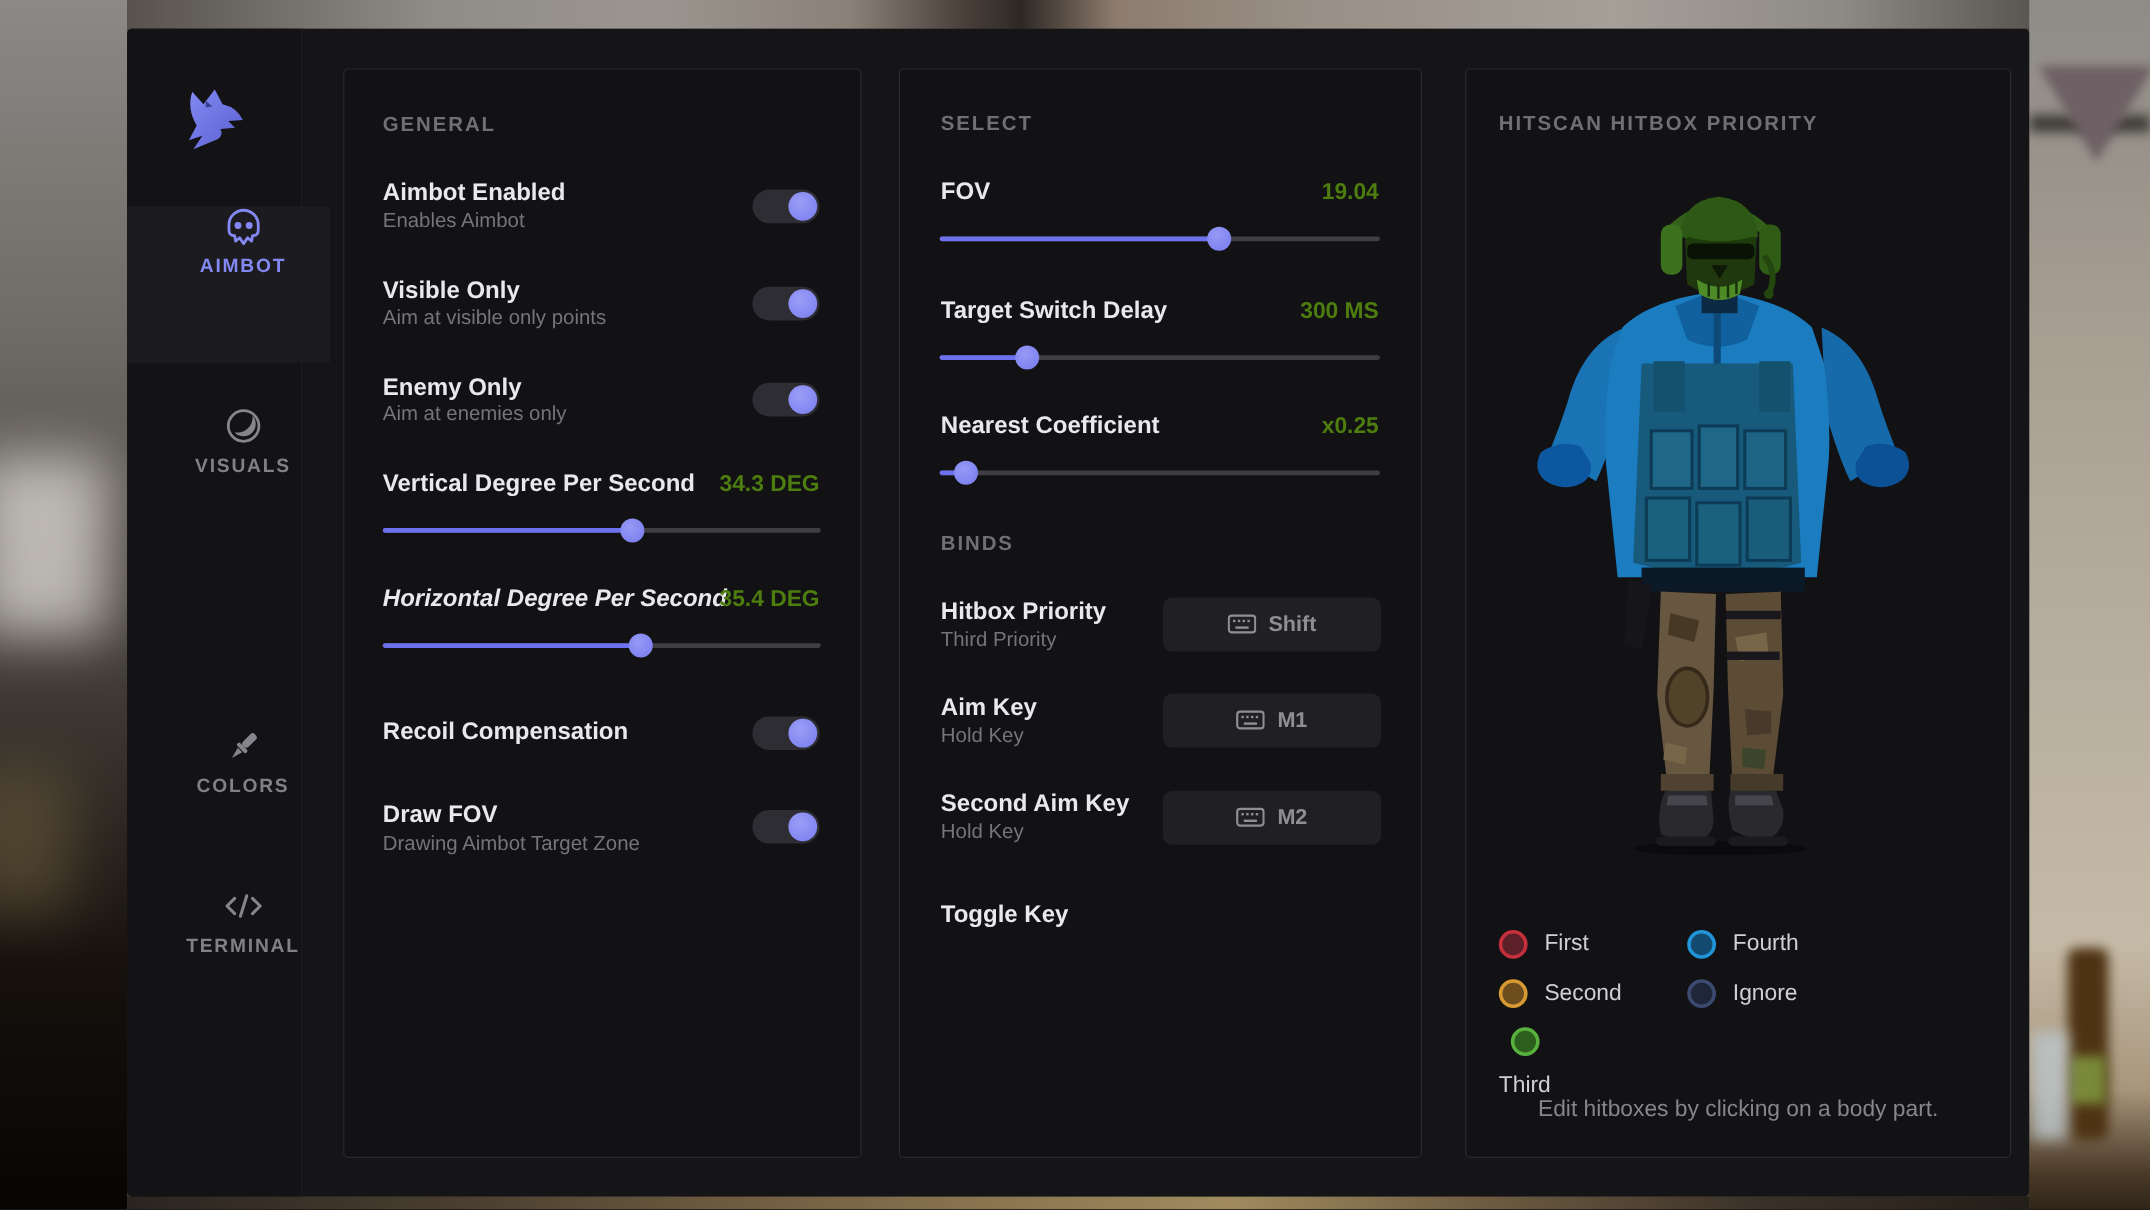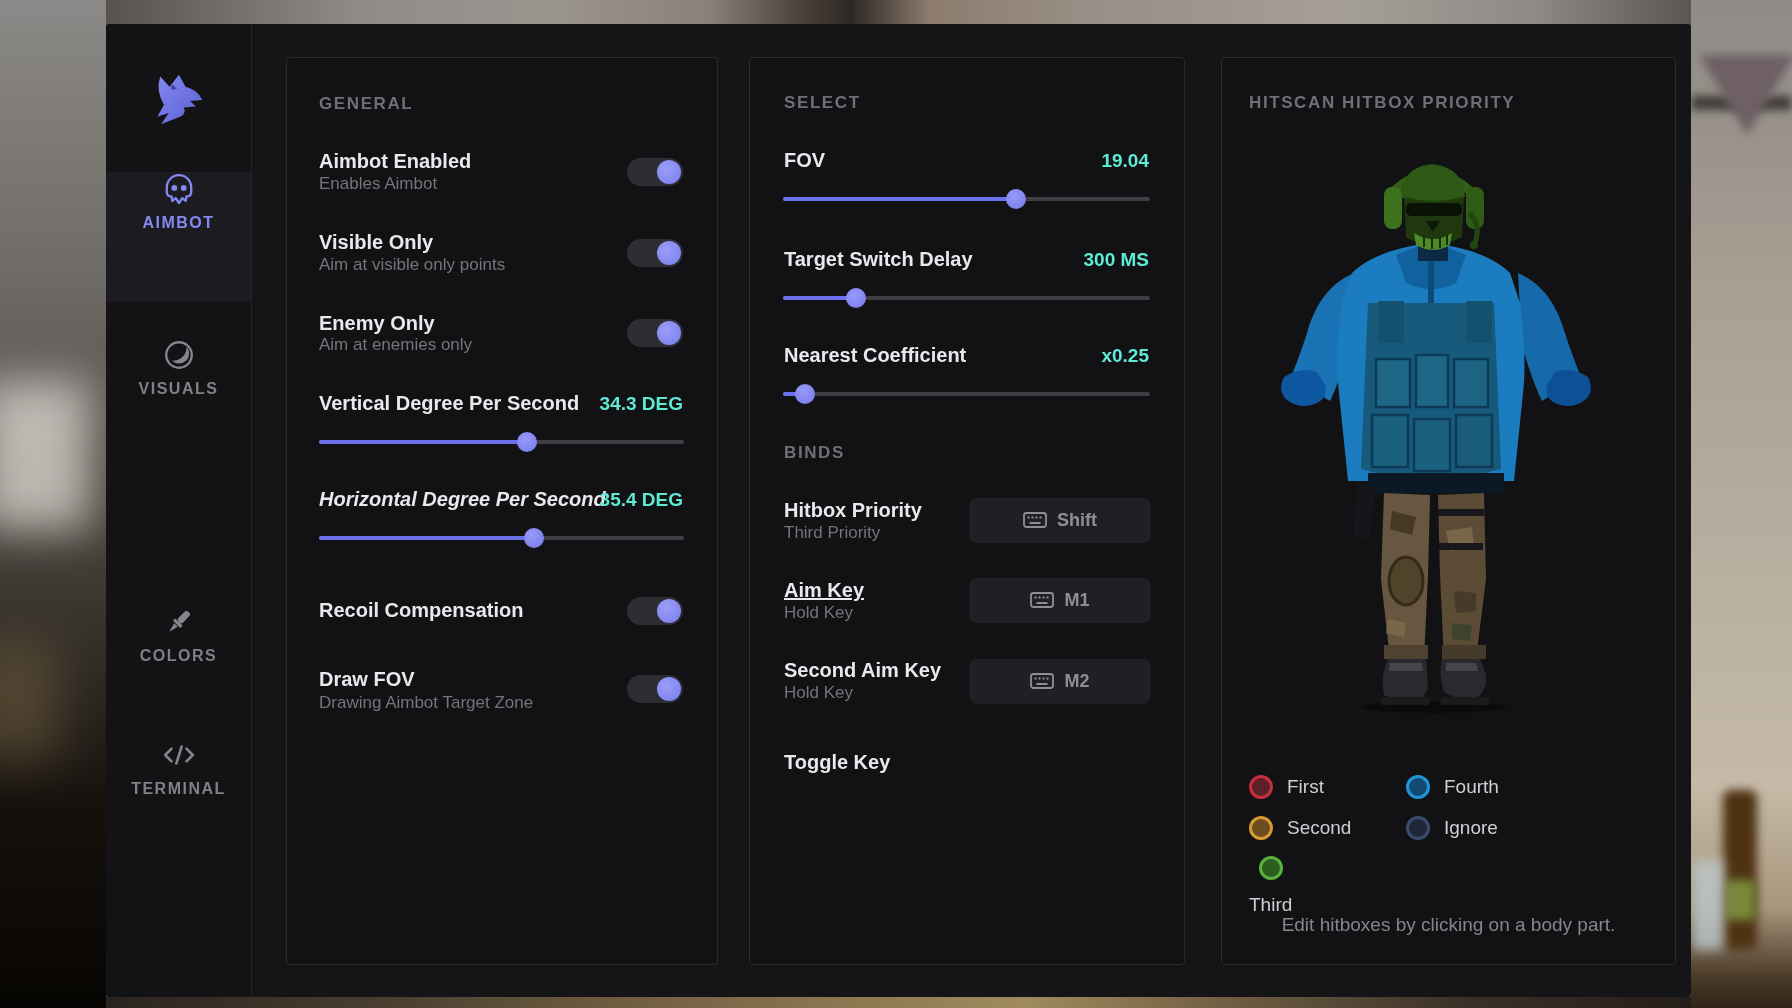--- a/index.html
+++ b/index.html
@@ -22,36 +22,36 @@
   .bg-right .label{position:absolute;left:34px;top:880px;width:30px;height:40px;background:#7a8a3a;filter:blur(5px);}
   .bg-right .glass{position:absolute;left:2px;top:860px;width:30px;height:90px;background:#bcc8ce;filter:blur(6px);opacity:.8;}
   .bg-bottom{left:106px;top:997px;width:1585px;height:11px;
     background:linear-gradient(90deg,#2a2420 0%,#4a3f30 18%,#6e5c40 32%,#8a7450 45%,#a08a5e 58%,#6b5a40 72%,#3a3028 86%,#241e18 100%);}
   
   .overlay{position:absolute;left:106px;top:24px;width:1585px;height:973px;background:#151517;border-radius:4px;}
   
   .sidebar{position:absolute;left:0;top:0;width:145px;height:100%;background:#131315;border-right:1px solid #232327;border-radius:4px 0 0 4px;}
   .logo-block{position:absolute;left:0;top:0;width:100%;height:148px;border-bottom:1px solid #1f1f23;}
   .logo-block svg{position:absolute;left:42px;top:45px;}
-  .nav-item{position:absolute;left:0;width:100%;text-align:center;}
+  .nav-item{position:absolute;left:0;width:100%;text-align:center;padding-left:24px;}
   .nav-item .icon{display:block;margin:0 auto;}
   .nav-label{display:block;margin-top:8px;font-size:16px;letter-spacing:1.5px;color:#808086;font-weight:600;}
   .nav-aimbot{top:148px;height:130px;background:#1c1c20;}
   .nav-aimbot .nav-label{color:#8488f2;}
   .nav-aimbot svg{margin-top:31px;}
   .nav-plain svg{margin-top:0;}
   
   .panel{position:absolute;top:33px;height:908px;background:#121214;border:1px solid #2b2b2e;border-radius:4px;box-sizing:border-box;}
   .panel-general{left:180px;width:432px;}
   .panel-select{left:643px;width:436px;}
   .panel-hitbox{left:1115px;width:455px;}
   .ptitle{position:absolute;left:32px;font-size:17px;font-weight:600;letter-spacing:1.6px;color:#6f6f75;}
   .row-label{position:absolute;left:32px;font-size:20px;font-weight:700;color:#e9e8ec;}
   .row-desc{position:absolute;left:32px;font-size:17px;color:#74747a;}
-  .row-value{position:absolute;right:34px;font-size:19px;font-weight:700;color:#5eead4;}
+  .row-value{position:absolute;right:34px;font-size:19px;font-weight:700;color:#4d7c0f;}
   
   .toggle{position:absolute;right:34px;width:56px;height:28px;border-radius:15px;background:#2d2d33;cursor:pointer;}
   .toggle .knob{position:absolute;top:2px;right:2px;width:24px;height:24px;border-radius:50%;
     background:radial-gradient(circle at 40% 35%,#9b9ef6,#8286f1 70%);}
   
   .slider{position:absolute;left:32px;right:33px;height:20px;cursor:pointer;}
   .slider .track{position:absolute;left:0;right:0;top:8px;height:4px;border-radius:2px;background:#3e3e44;}
   .slider .fill{position:absolute;left:0;top:8px;height:4px;border-radius:2px;background:#6e71ee;}
   .slider .knob{position:absolute;top:0;width:20px;height:20px;border-radius:50%;
     background:radial-gradient(circle at 40% 35%,#979af5,#7f83f0 70%);}
@@ -230,21 +230,21 @@
               <rect x="4.5" y="5.5" width="2" height="2"></rect>
               <rect x="8.5" y="5.5" width="2" height="2"></rect>
               <rect x="12.5" y="5.5" width="2" height="2"></rect>
               <rect x="16.5" y="5.5" width="2" height="2"></rect>
               <rect x="6.5" y="11" width="11" height="2"></rect>
             </g>
         </svg>
         <span>Shift</span>
       </div>
 
-      <div class="row-label" style="top:521px;left:34px;text-decoration:underline;">Aim Key</div>
+      <div class="row-label" style="top:521px;left:34px;">Aim Key</div>
       <div class="row-desc" style="top:545px;left:34px;">Hold Key</div>
       <div class="bind-btn" style="top:520px;">
         <svg width="24" height="19" viewBox="0 0 24 19">
           <rect x="1" y="2" width="22" height="14" rx="2.5" fill="none" stroke="#8e8e94" stroke-width="1.8"></rect>
           <g fill="#8e8e94">
               <rect x="4.5" y="5.5" width="2" height="2"></rect>
               <rect x="8.5" y="5.5" width="2" height="2"></rect>
               <rect x="12.5" y="5.5" width="2" height="2"></rect>
               <rect x="16.5" y="5.5" width="2" height="2"></rect>
               <rect x="6.5" y="11" width="11" height="2"></rect>

